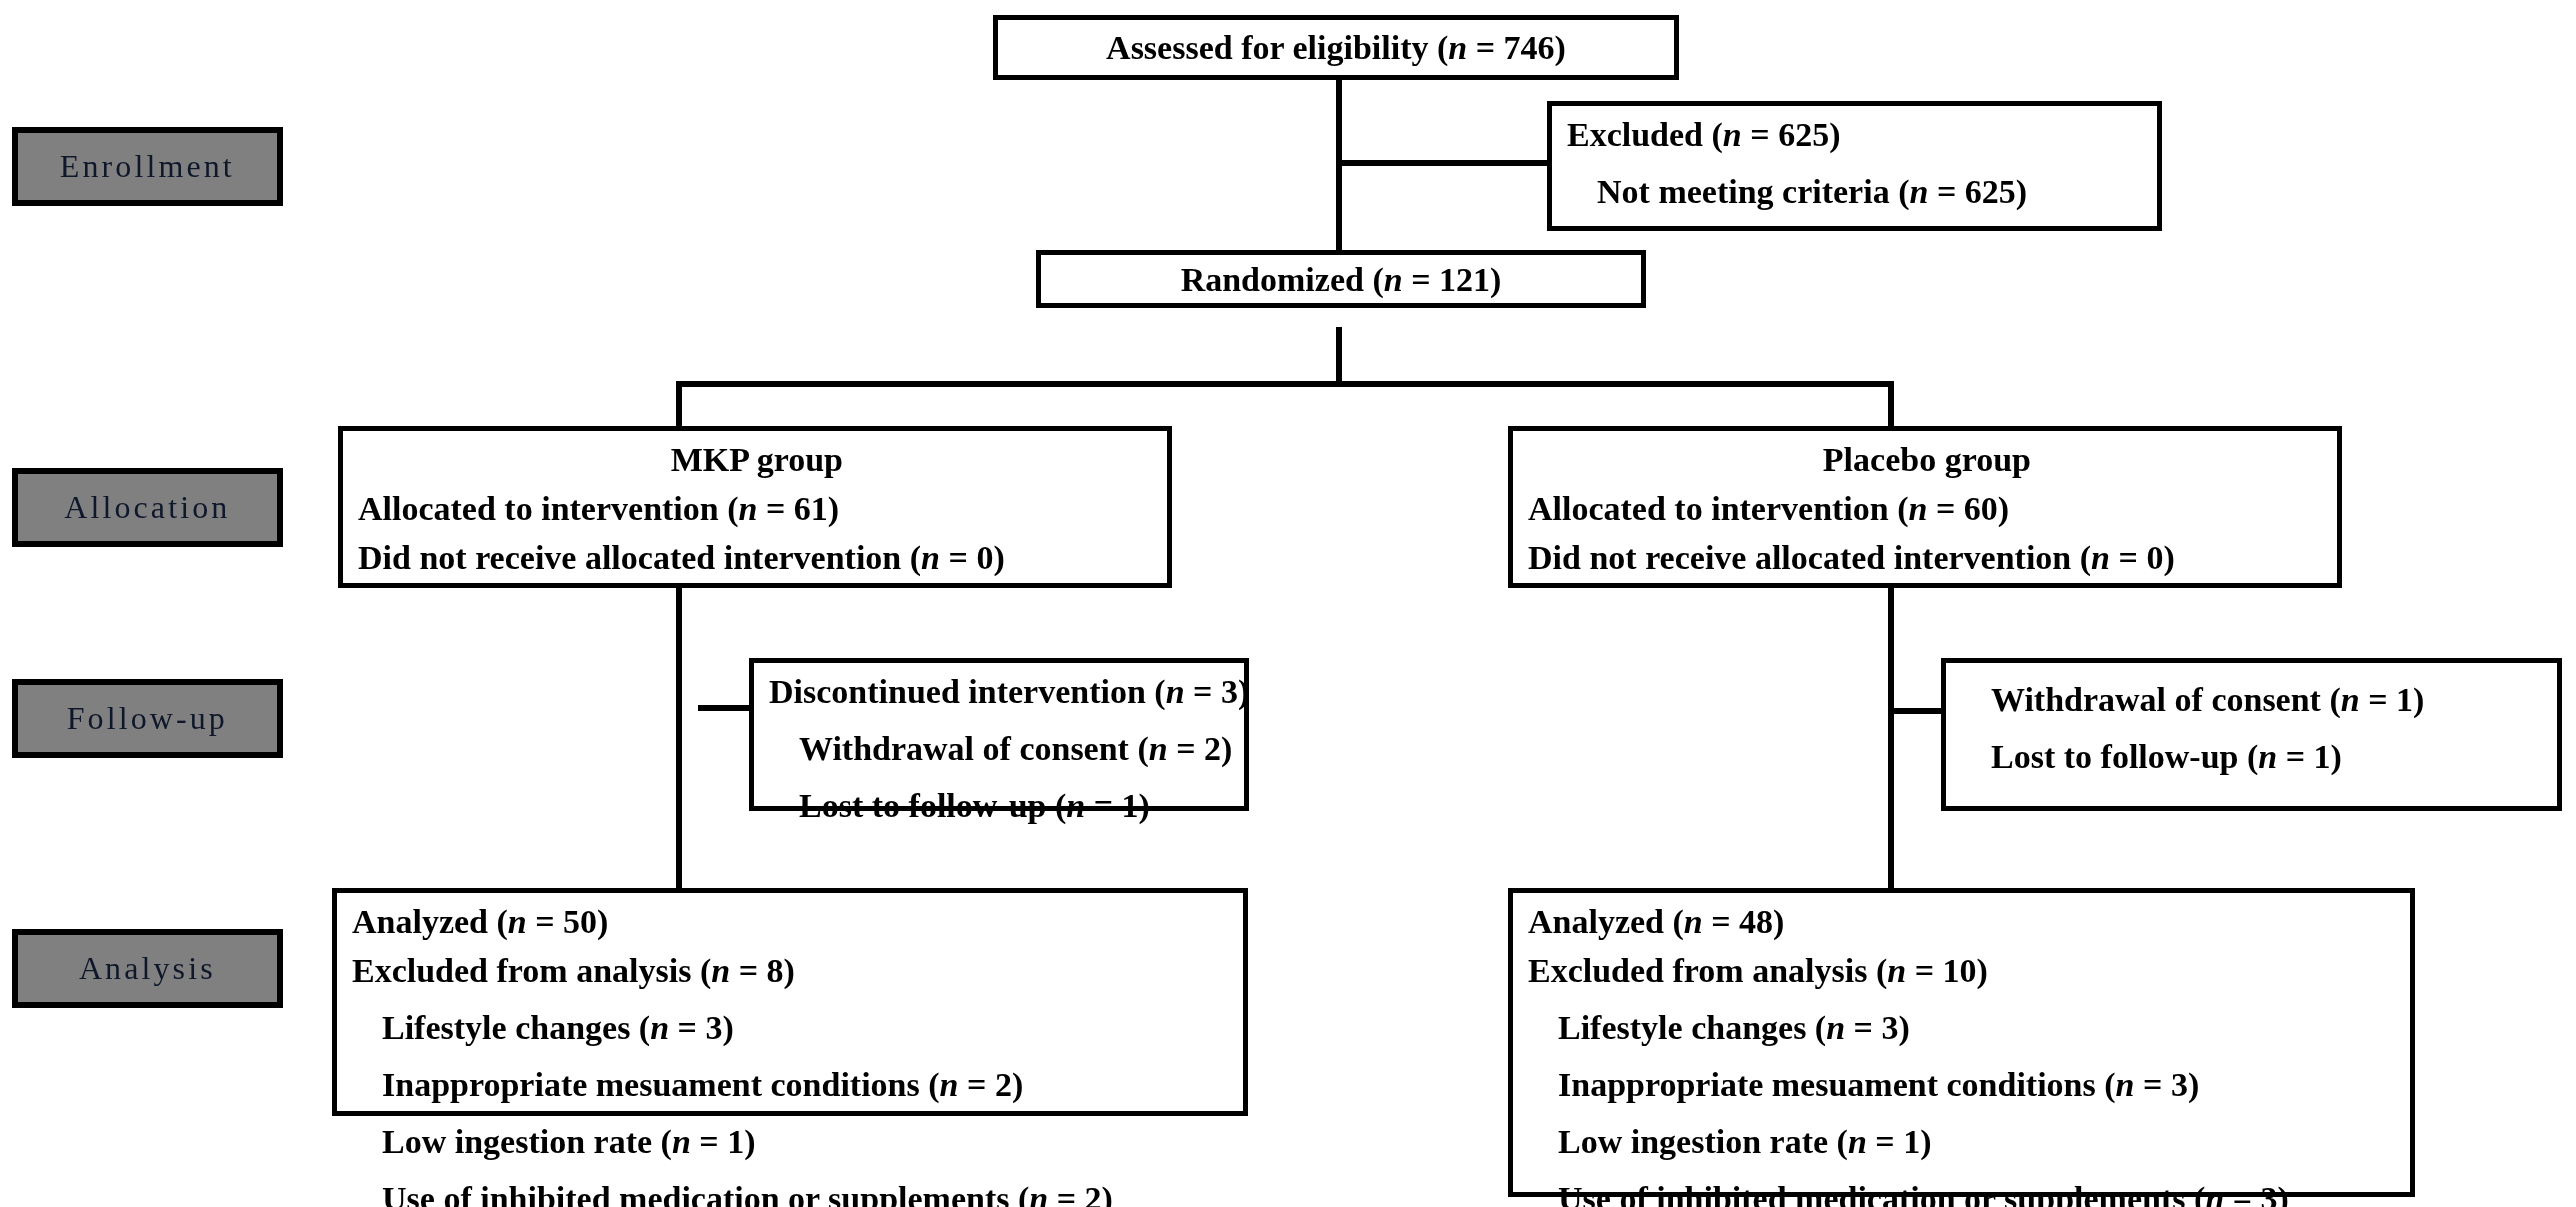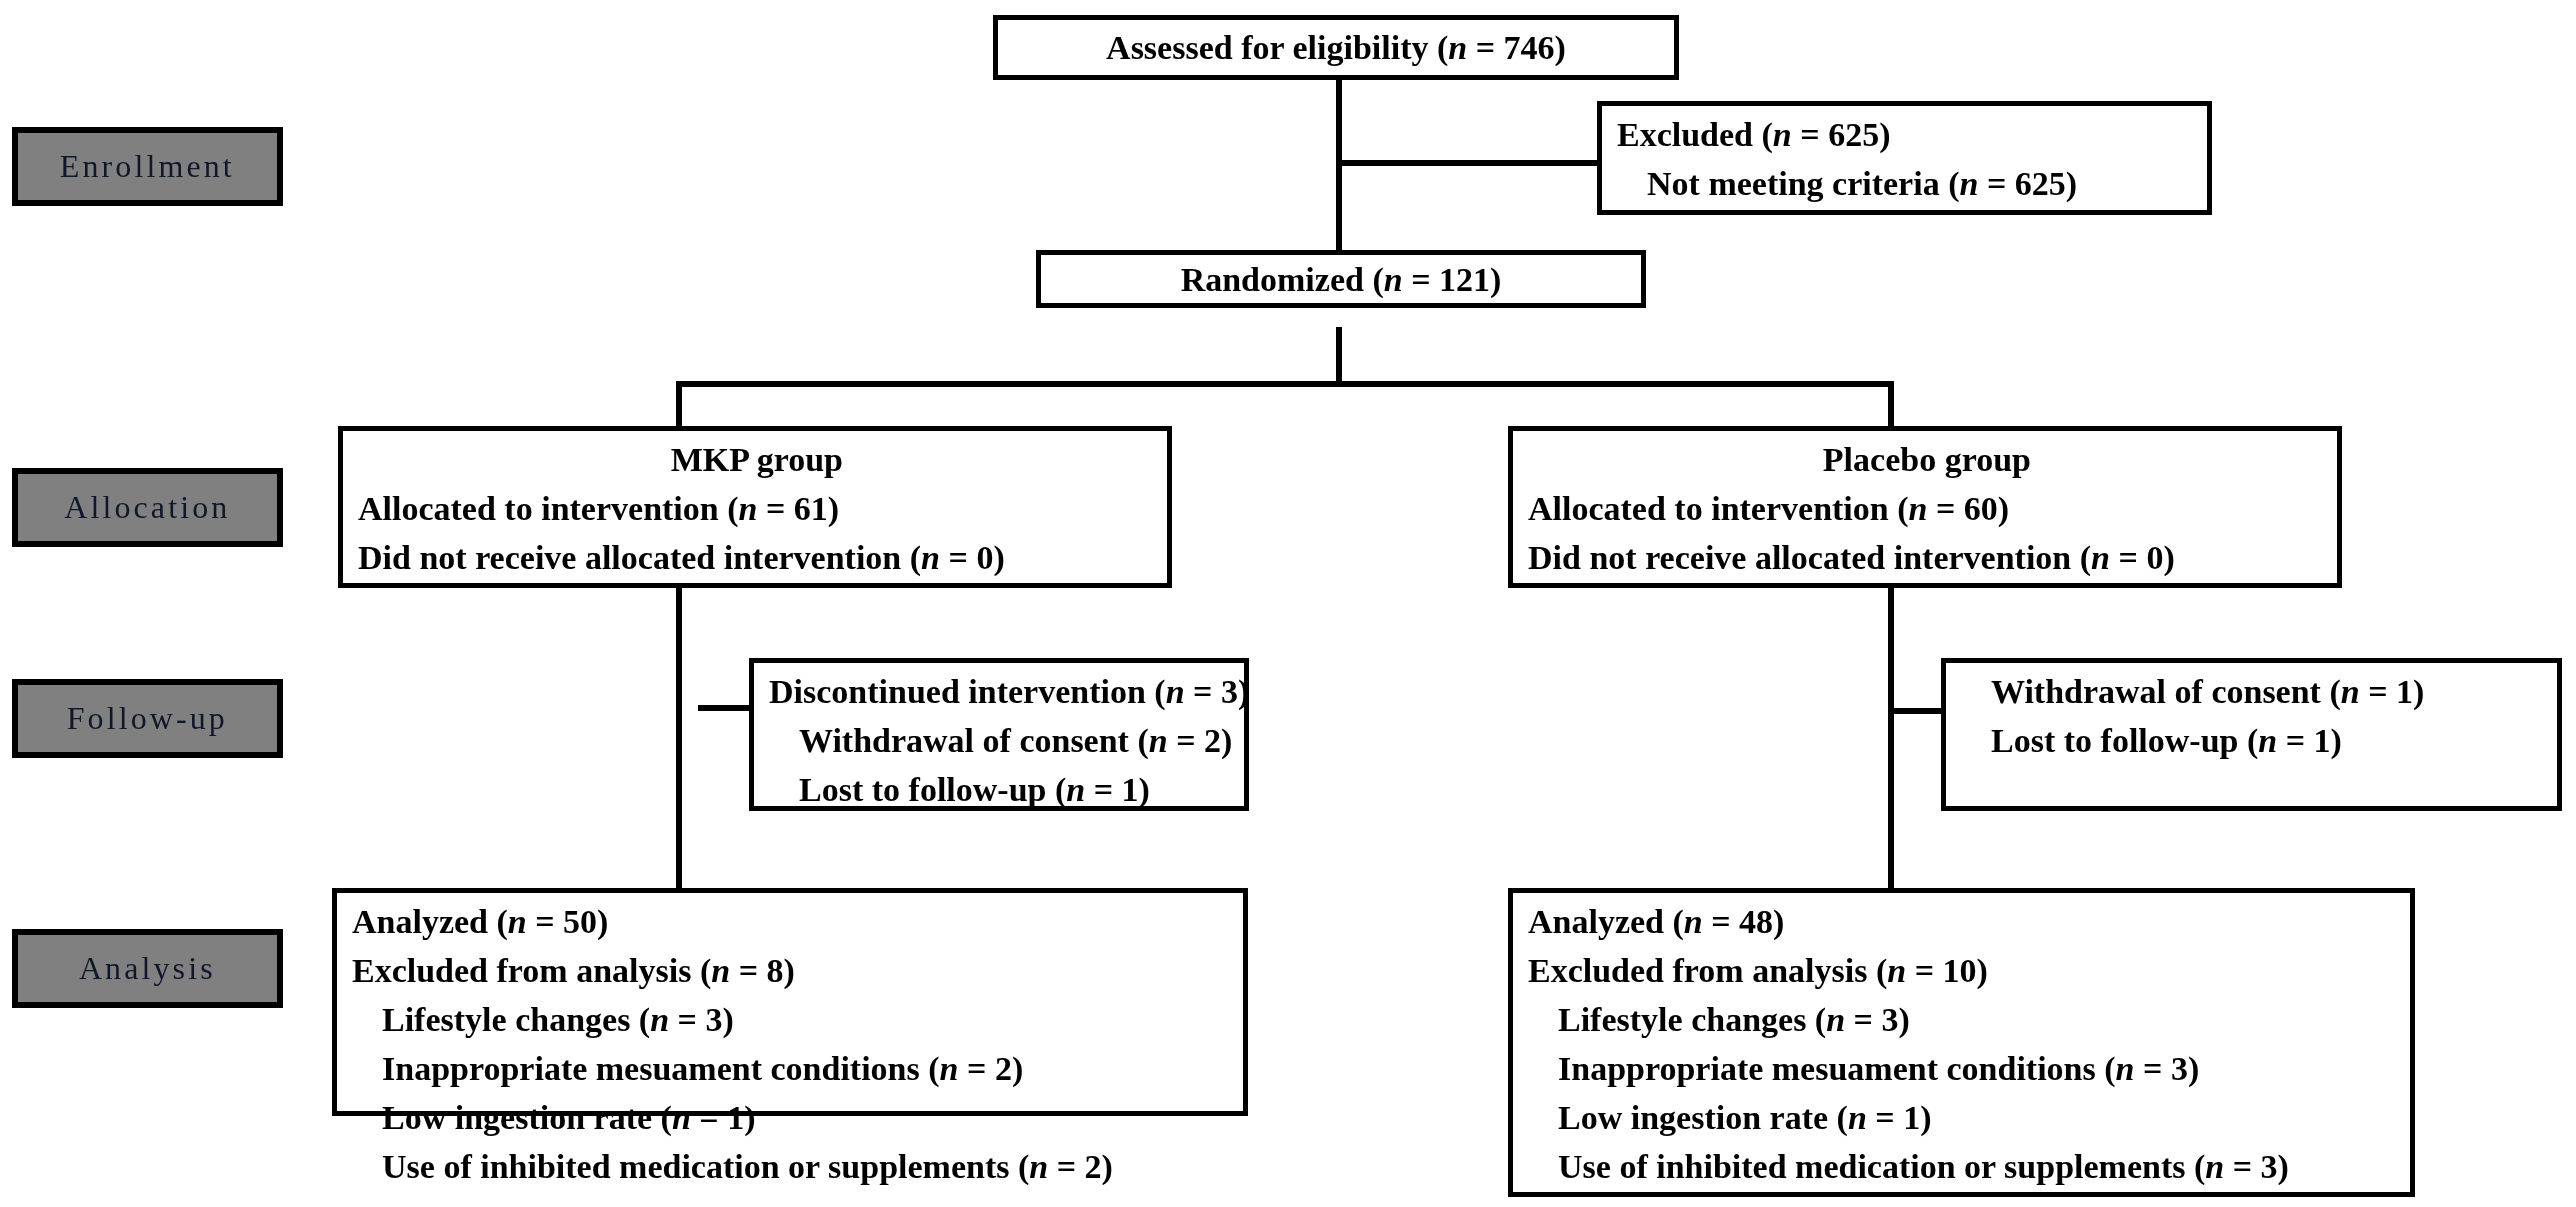--- a/index.html
+++ b/index.html
@@ -22,21 +22,21 @@
   }
   .box.centered {
     display: flex;
     align-items: center;
     justify-content: center;
     text-align: center;
     padding: 0;
   }
   .line { white-space: nowrap; font-weight: bold; }
   .line.center { text-align: center; }
-  .line.indent { padding-left: 30px; }
+  .line.indent { padding-left: 30px; margin-top: 8px; }
   .stage {
     position: absolute;
     left: 11.8px;
     width: 271px;
     height: 79px;
     background: #808080;
     border: 6.2px solid #000000;
     box-sizing: border-box;
     color: #0f172a;
     display: flex;
@@ -67,21 +67,21 @@
   <div class="vline" style="left:1888px; top:381px; width:6.2px; height:47px;"></div>
   <div class="vline" style="left:676px; top:588px; width:6.2px; height:303px;"></div>
   <div class="hline" style="left:698px; top:705px; width:53px; height:6.2px;"></div>
   <div class="vline" style="left:1888px; top:588px; width:6.2px; height:303px;"></div>
   <div class="hline" style="left:1894px; top:708px; width:50px; height:6.2px;"></div>
 
   <div class="box centered" style="left:993px; top:15px; width:686px; height:65px;">
     <div class="line center">Assessed for eligibility (<i>n</i> = 746)</div>
   </div>
 
-  <div class="box" style="left:1597px; top:101px; width:615px; height:114px;">
+  <div class="box" style="left:1547px; top:101px; width:615px; height:130px;">
     <div class="line">Excluded (<i>n</i> = 625)</div>
     <div class="line indent">Not meeting criteria (<i>n</i> = 625)</div>
   </div>
 
   <div class="box centered" style="left:1036px; top:250px; width:610px; height:58px;">
     <div class="line center">Randomized (<i>n</i> = 121)</div>
   </div>
 
   <div class="box" style="left:338px; top:426px; width:834px; height:162px;">
     <div class="line center">MKP group</div>

